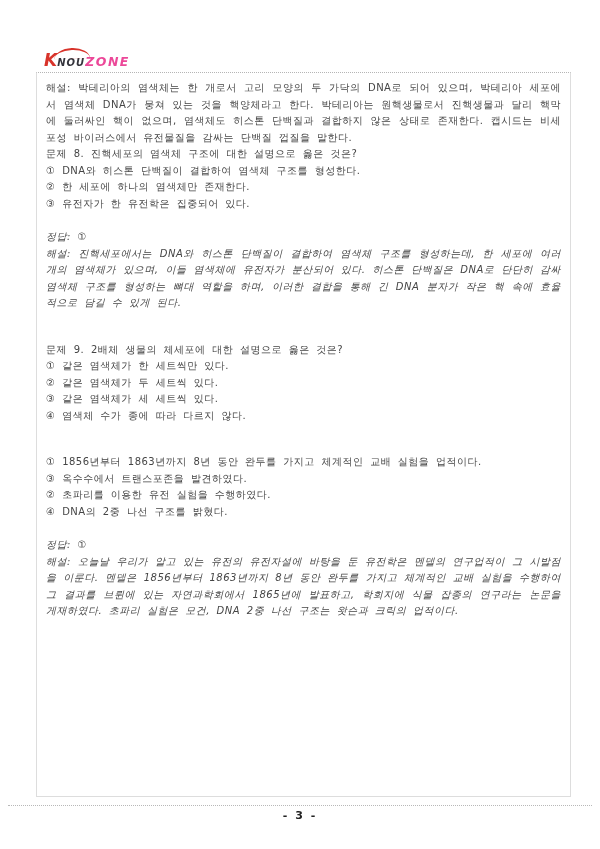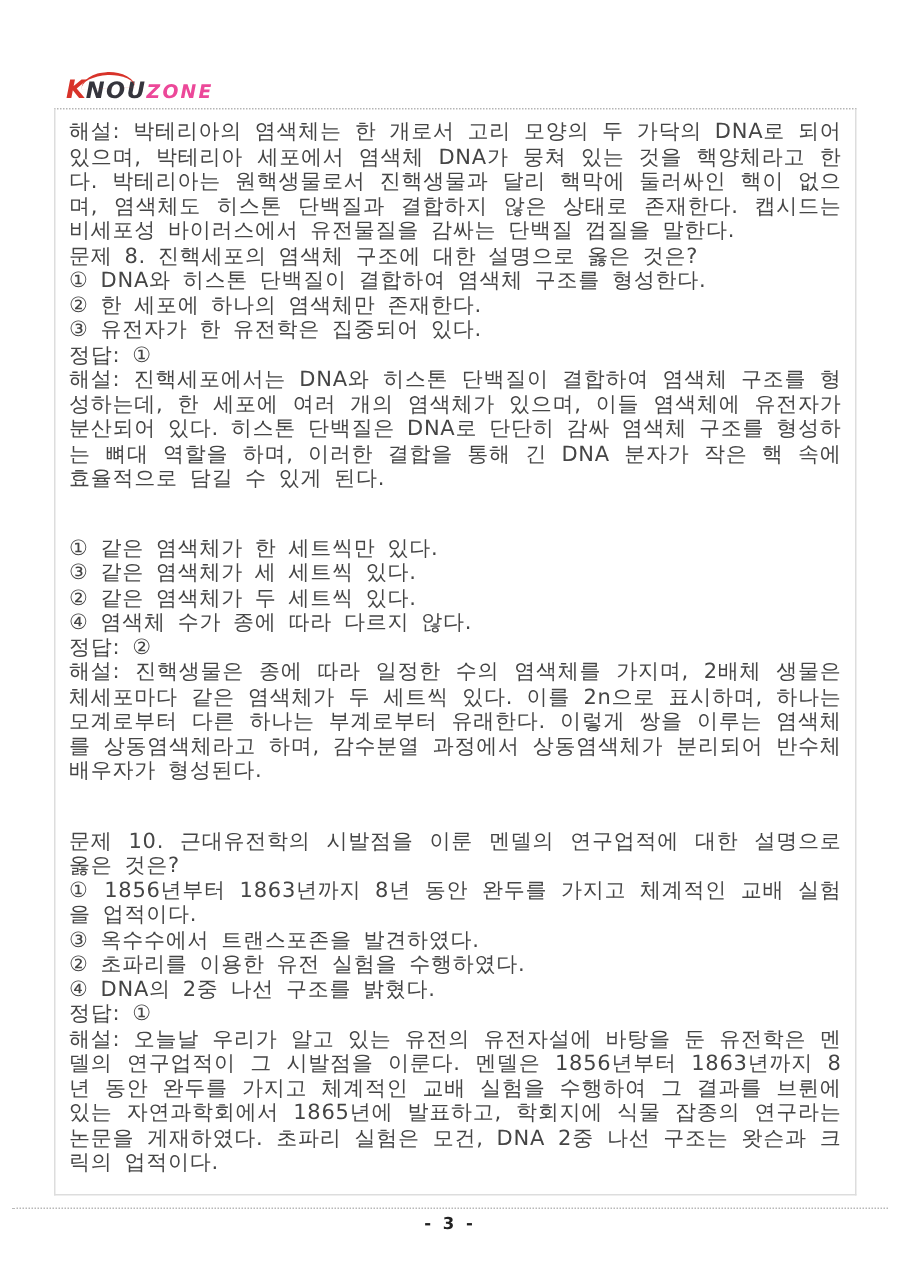--- a/index.html
+++ b/index.html
@@ -23,21 +23,21 @@
   .logo {
     position: absolute;
     left: 44px;
     bottom: 3px;
     font-style: italic;
     font-weight: bold;
     white-space: nowrap;
     line-height: 1;
   }
   .logo .k    { color: #d8332a; font-size: 17px; }
-  .logo .nou  { color: #35353d; font-size: 15px; letter-spacing: 1px; }
+  .logo .nou  { color: #35353d; font-size: 10px; letter-spacing: 1px; }
   .logo .zone { color: #ec4899; font-size: 12.5px; letter-spacing: 1.5px; }
   .logo .swoosh {
     position: absolute;
     left: 10px;
     top: -4px;
     width: 36px;
     height: 9px;
     border-top: 2px solid #d8332a;
     border-radius: 50% 50% 0 0 / 100% 100% 0 0;
     transform: rotate(-2deg);
@@ -48,30 +48,30 @@
     margin-left: 36px;
     width: 535px;
     min-height: 725px;
     border: 1px solid #dddddd;
     border-top: 1px dotted #b5b5b5;
     padding: 7px 9px 10px 9px;
     background: #ffffff;
   }
   .para, .line {
     margin: 0;
-    font-size: 14px;
+    font-size: 10px;
     line-height: 16.5px;
     color: #454545;
     text-align: justify;
     word-spacing: 3px;
     letter-spacing: 0.5px;
   }
   .qblock { }
   .qblock.big-gap { margin-top: 30px; }
-  .ablock { margin-top: 0; }
+  .ablock { margin-top: 17px; font-style: italic; }
   
   .footer { margin-top: 8px; }
   .footer-rule {
     border-top: 1px dotted #b8b8b8;
     margin: 0 8px;
     height: 0;
   }
   .pagenum {
     margin-top: 3px;
     text-align: center;
@@ -102,33 +102,29 @@
       <div class="line">② 한 세포에 하나의 염색체만 존재한다.</div>
       <div class="line">③ 유전자가 한 유전학은 집중되어 있다.</div>
     </div>
 
     <div class="ablock">
       <div class="line">정답: ①</div>
       <p class="para">해설: 진핵세포에서는 DNA와 히스톤 단백질이 결합하여 염색체 구조를 형성하는데, 한 세포에 여러 개의 염색체가 있으며, 이들 염색체에 유전자가 분산되어 있다. 히스톤 단백질은 DNA로 단단히 감싸 염색체 구조를 형성하는 뼈대 역할을 하며, 이러한 결합을 통해 긴 DNA 분자가 작은 핵 속에 효율적으로 담길 수 있게 된다.</p>
     </div>
 
     <div class="qblock big-gap">
+      <div class="line">문제 9. 2배체 생물의 체세포에 대한 설명으로 옳은 것은?</div>
       <div class="line">① 같은 염색체가 한 세트씩만 있다.</div>
+      <div class="line">② 같은 염색체가 두 세트씩 있다.</div>
       <div class="line">③ 같은 염색체가 세 세트씩 있다.</div>
-      <div class="line">② 같은 염색체가 두 세트씩 있다.</div>
       <div class="line">④ 염색체 수가 종에 따라 다르지 않다.</div>
     </div>
 
-    <div class="ablock">
-      <div class="line">정답: ②</div>
-      <p class="para">해설: 진핵생물은 종에 따라 일정한 수의 염색체를 가지며, 2배체 생물은 체세포마다 같은 염색체가 두 세트씩 있다. 이를 2n으로 표시하며, 하나는 모계로부터 다른 하나는 부계로부터 유래한다. 이렇게 쌍을 이루는 염색체를 상동염색체라고 하며, 감수분열 과정에서 상동염색체가 분리되어 반수체 배우자가 형성된다.</p>
-    </div>
 
     <div class="qblock big-gap">
-      <div class="line">문제 10. 근대유전학의 시발점을 이룬 멘델의 연구업적에 대한 설명으로 옳은 것은?</div>
       <div class="line">① 1856년부터 1863년까지 8년 동안 완두를 가지고 체계적인 교배 실험을 업적이다.</div>
       <div class="line">③ 옥수수에서 트랜스포존을 발견하였다.</div>
       <div class="line">② 초파리를 이용한 유전 실험을 수행하였다.</div>
       <div class="line">④ DNA의 2중 나선 구조를 밝혔다.</div>
     </div>
 
     <div class="ablock">
       <div class="line">정답: ①</div>
       <p class="para">해설: 오늘날 우리가 알고 있는 유전의 유전자설에 바탕을 둔 유전학은 멘델의 연구업적이 그 시발점을 이룬다. 멘델은 1856년부터 1863년까지 8년 동안 완두를 가지고 체계적인 교배 실험을 수행하여 그 결과를 브륀에 있는 자연과학회에서 1865년에 발표하고, 학회지에 식물 잡종의 연구라는 논문을 게재하였다. 초파리 실험은 모건, DNA 2중 나선 구조는 왓슨과 크릭의 업적이다.</p>
     </div>

